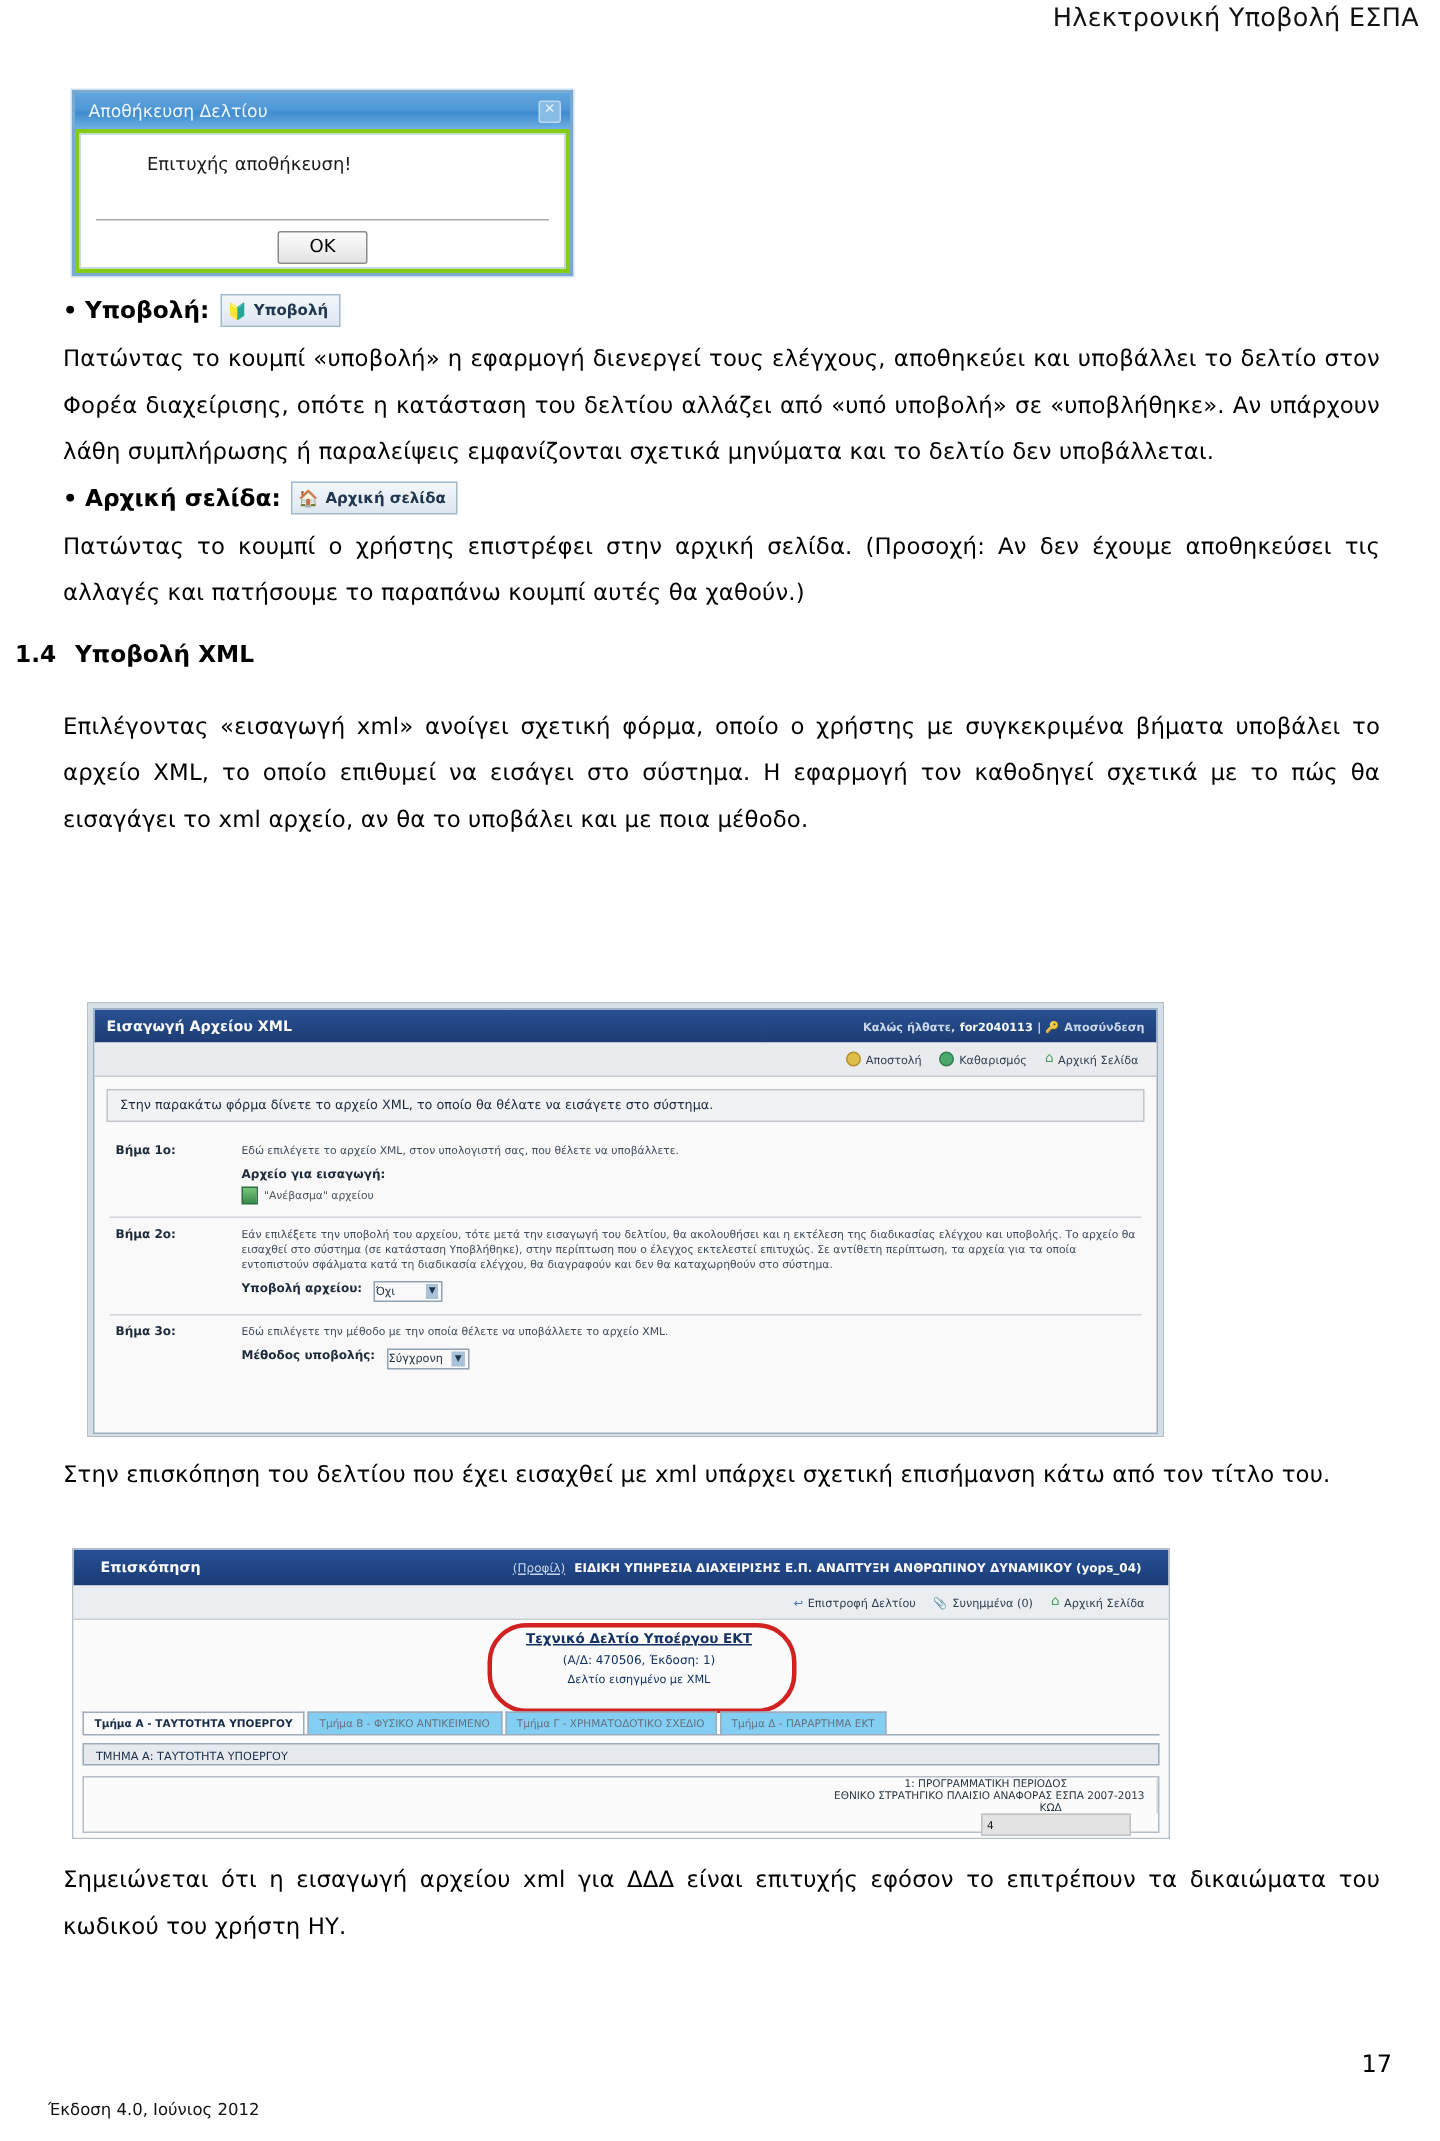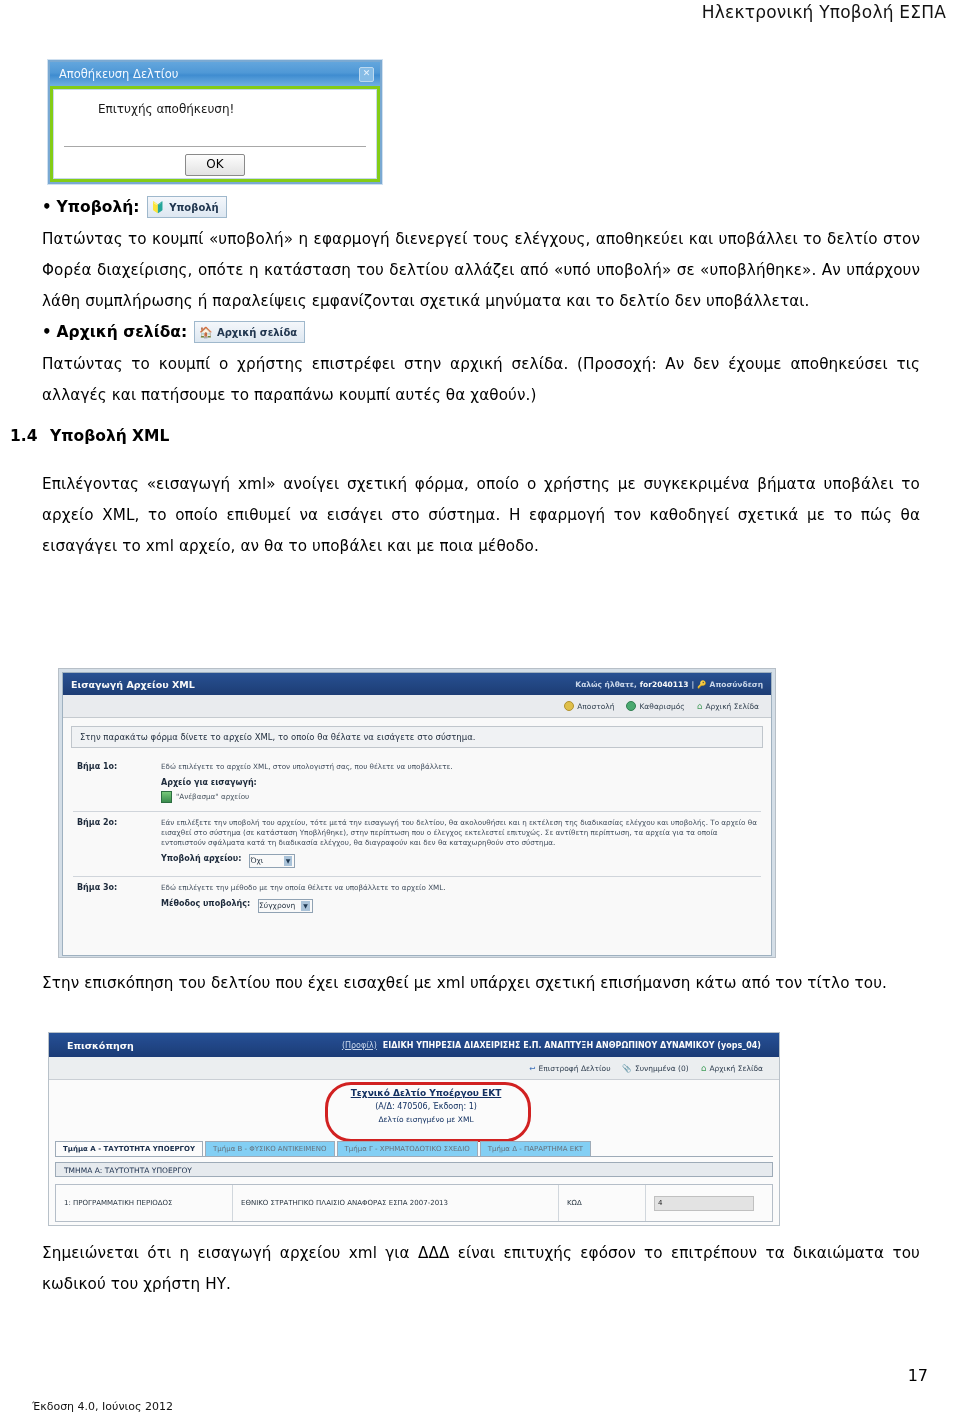--- a/index.html
+++ b/index.html
@@ -151,21 +151,21 @@
     background:#7dd3fc;color:#64707d;cursor:pointer;white-space:nowrap;
   }
   .ov-tab.active{background:#fff;color:#12294a;font-weight:bold;}
   .ov-bar{
     position:absolute;left:6px;top:82px;right:6px;height:15px;
     border:1px solid #9eacbb;background:#e9edf2;
     font-size:7.5px;color:#12294a;padding:3px 0 0 8px;box-sizing:border-box;
   }
   .ov-table{
     position:absolute;left:6px;top:104px;right:6px;height:36px;
-    border:1px solid #b6c0cb;display:flex;align-items:flex-end;font-size:7px;color:#23323f;
+    border:1px solid #b6c0cb;display:flex;align-items:flex-end;font-size:7px;color:#23323f;flex-direction:column;
   }
   .ov-td{padding:0 8px;height:100%;display:flex;align-items:center;border-right:1px solid #d3dae1;}
   .ov-td.c1{width:160px;}
   .ov-td.c2{flex:1;}
   .ov-td.c3{width:70px;}
   .ov-td.c4{width:110px;border-right:none;}
   .ov-input{
     background:#e6e6e6;border:1px solid #c2c2c2;height:13px;width:92px;
     font-size:7px;padding:0 3px;display:flex;align-items:center;color:#1b1b1b;
   }

